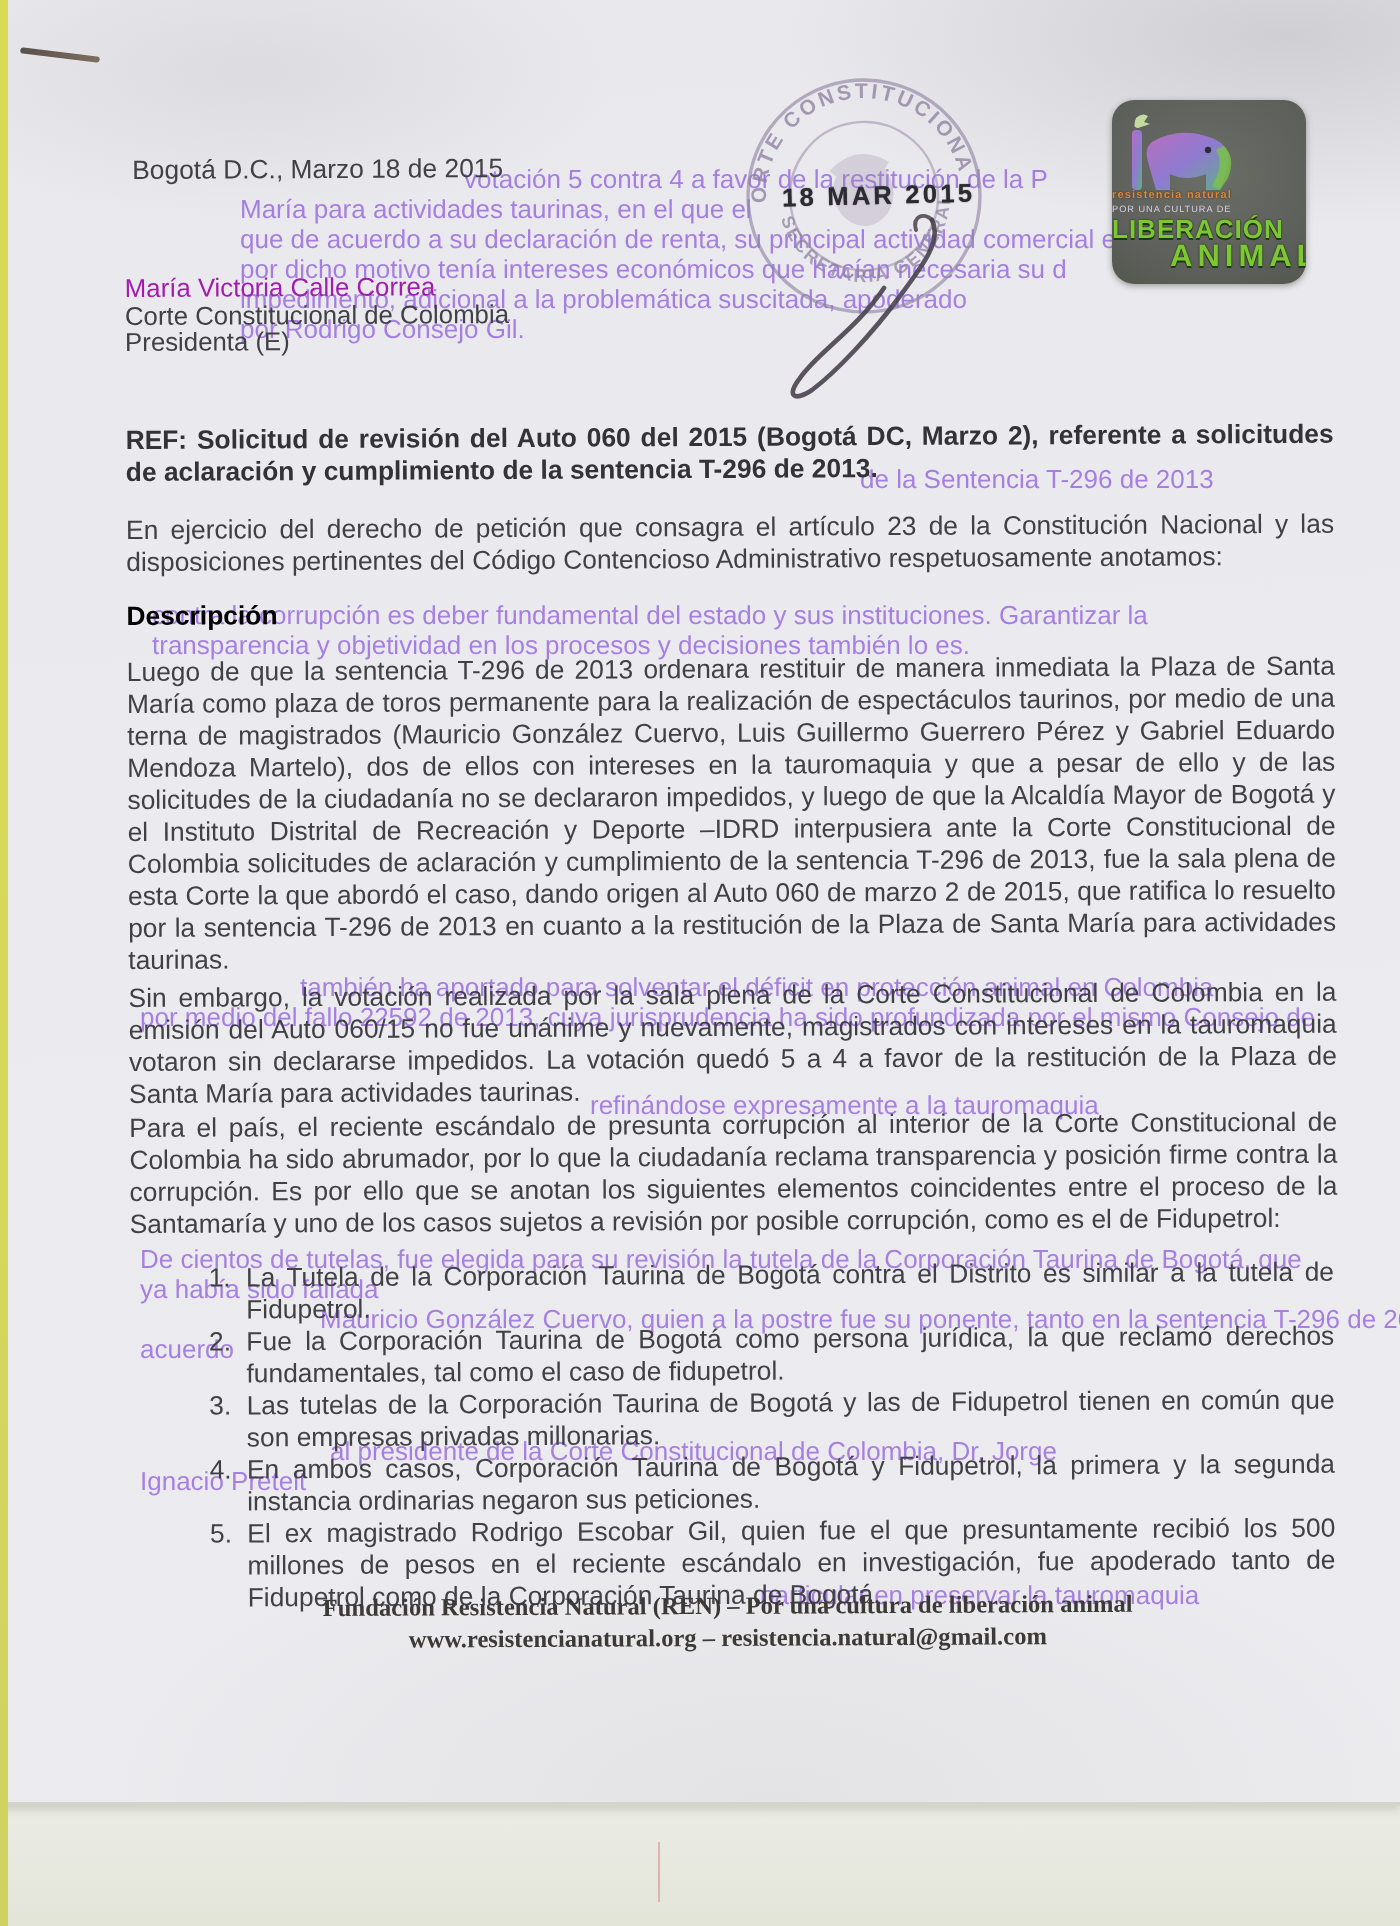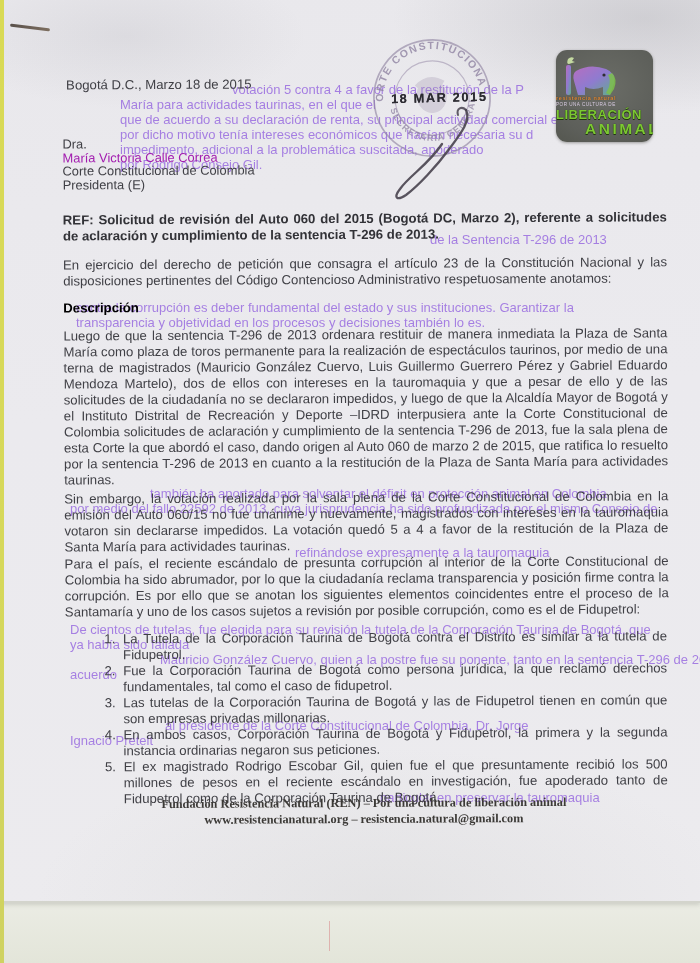--- a/index.html
+++ b/index.html
@@ -110,21 +110,20 @@
   <span class="ghost" style="left:70px;top:667px">acuerdo</span>
   <span class="ghost" style="left:165px;top:718px">al presidente de la Corte Constitucional de Colombia, Dr. Jorge</span>
   <span class="ghost" style="left:70px;top:733px">Ignacio Pretelt</span>
   <span class="ghost" style="left:380px;top:790px">particular en preservar la tauromaquia</span>
 </div>
 
 <div class="typed">
   <div class="block date-line">Bogotá D.C.,  Marzo 18 de 2015</div>
 
   <div class="block recipient">
-    <div>Dra.</div>
     <div class="bold">María Victoria Calle Correa</div>
     <div>Corte Constitucional de Colombia</div>
     <div>Presidenta (E)</div>
   </div>
 
   <div class="block ref just">REF: Solicitud de revisión del Auto 060 del 2015 (Bogotá DC, Marzo 2), referente a solicitudes de aclaración y cumplimiento de la sentencia T-296 de 2013.</div>
 
   <div class="block intro just">En ejercicio del derecho de petición que consagra el artículo 23 de la Constitución Nacional y las disposiciones pertinentes del Código Contencioso Administrativo respetuosamente anotamos:</div>
 
   <div class="block heading">Descripción</div>

